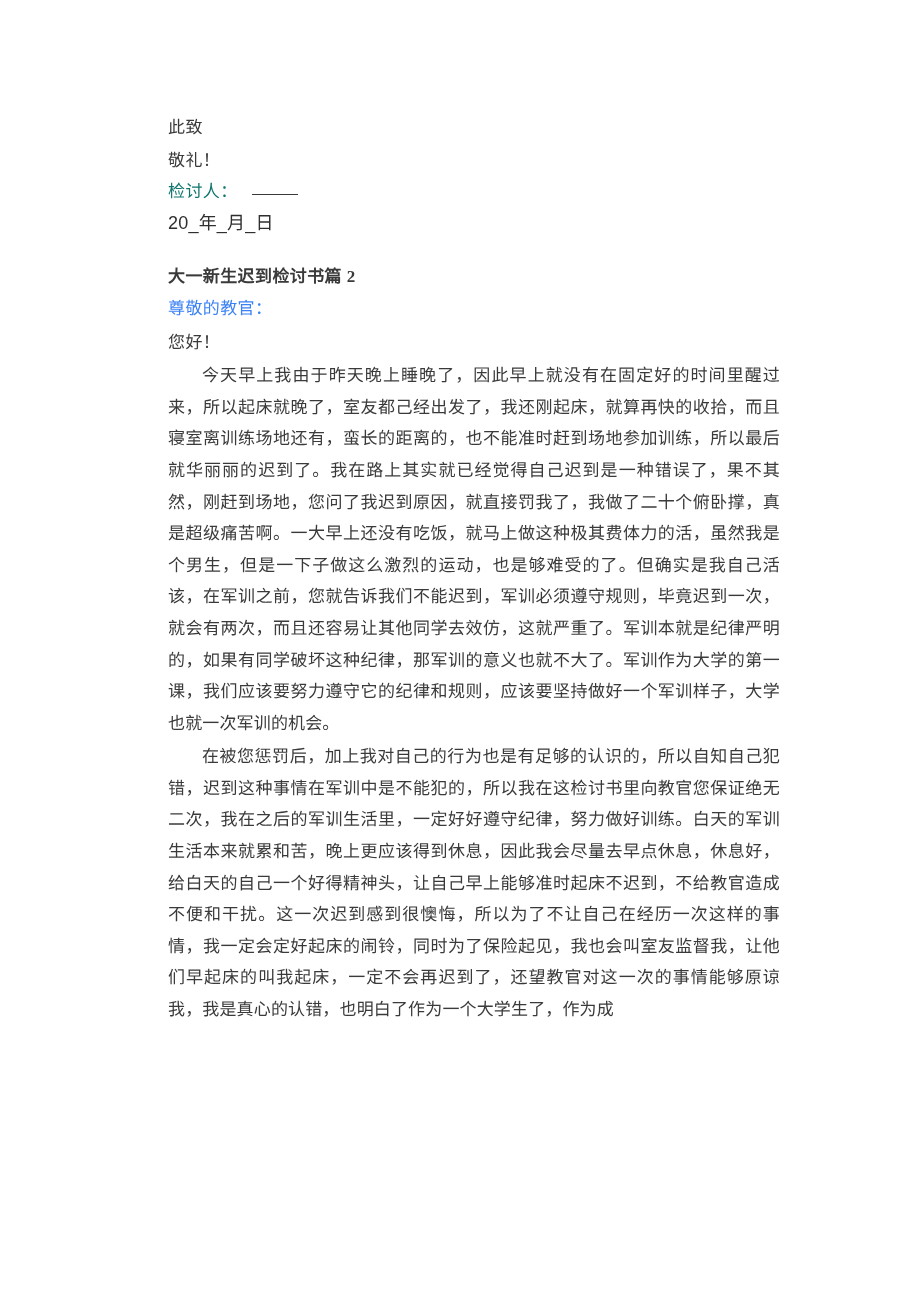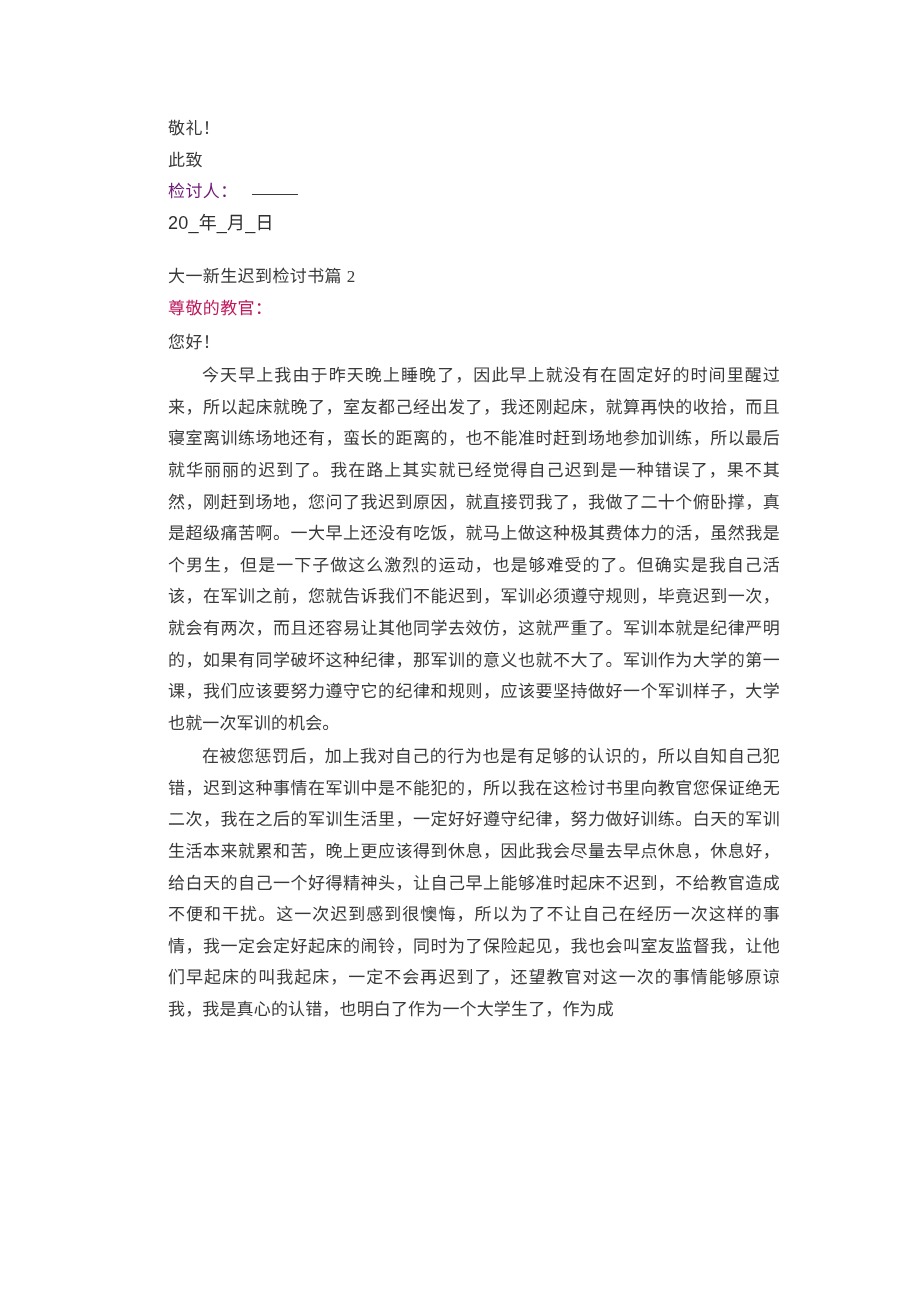--- a/index.html
+++ b/index.html
@@ -36,21 +36,21 @@
     white-space: nowrap;
     margin: 0;
     padding: 0;
   }
   .closing-line.gap {
     margin-top: 1px;
   }
   .signer-line {
     font-size: 17px;
     line-height: 31.6px;
-    color: #701a75;
+    color: #0f766e;
     letter-spacing: 0.4px;
     white-space: nowrap;
     margin: 0;
   }
   .signer-blank {
     display: inline-block;
     width: 46px;
     border-bottom: 1.4px solid #3a3a3a;
     margin-left: 14px;
     vertical-align: 2px;
@@ -66,26 +66,26 @@
     font-family: "Liberation Sans", sans-serif;
   }
   .section-heading {
     font-size: 17px;
     line-height: 31.6px;
     color: #3a3a3a;
     letter-spacing: 0.4px;
     margin: 0;
     padding-top: 22px;
     white-space: nowrap;
-    font-weight: normal;
+    font-weight: bold;
   }
   .salutation {
     font-size: 17px;
     line-height: 31.6px;
-    color: #be185d;
+    color: #3b82f6;
     letter-spacing: 0.4px;
     margin: 0;
     white-space: nowrap;
   }
   .greeting {
     font-size: 17px;
     line-height: 31.6px;
     color: #3a3a3a;
     letter-spacing: 0.4px;
     margin: 0;
@@ -107,23 +107,23 @@
   .para.first-after-greeting {
     padding-top: 2px;
   }
 </style>
 </head>
 <body>
 
 <div class="page">
   <div class="doc-body">
 
+    <p class="closing-line">此致</p>
+
     <p class="closing-line gap">敬礼！</p>
-
-    <p class="closing-line">此致</p>
 
     <p class="signer-line"><span>检讨人：</span><span class="signer-blank"></span></p>
 
     <p class="date-line">20_年_月_日</p>
 
     <h2 class="section-heading">大一新生迟到检讨书篇 2</h2>
 
     <p class="salutation">尊敬的教官：</p>
 
     <p class="greeting">您好！</p>

